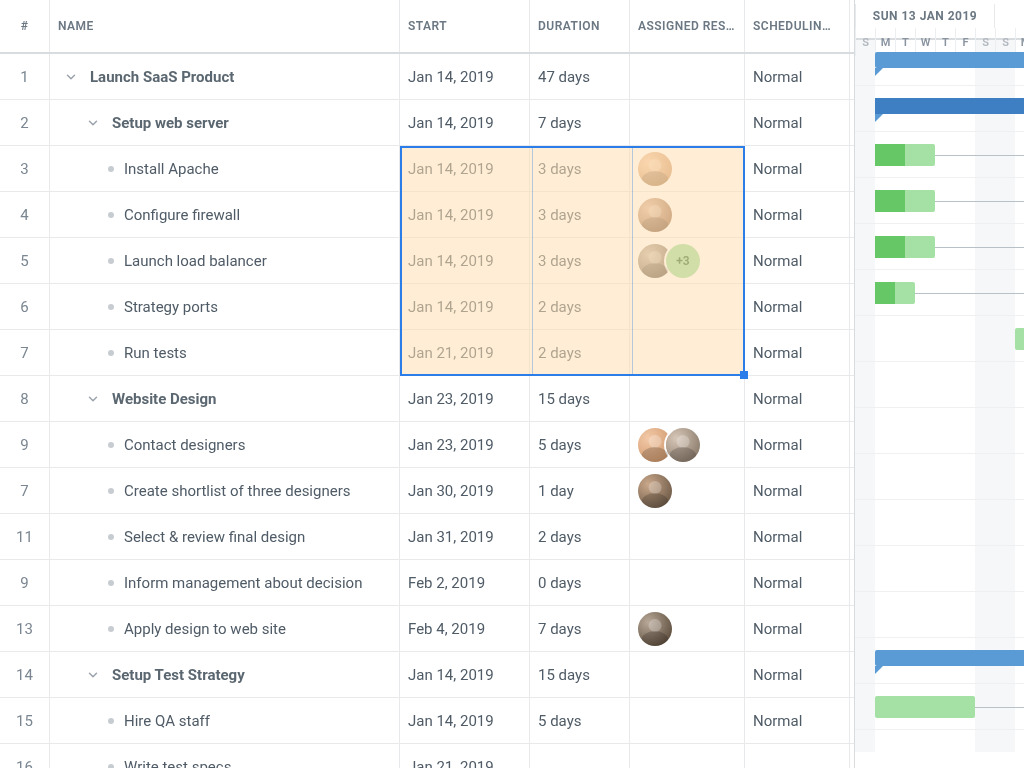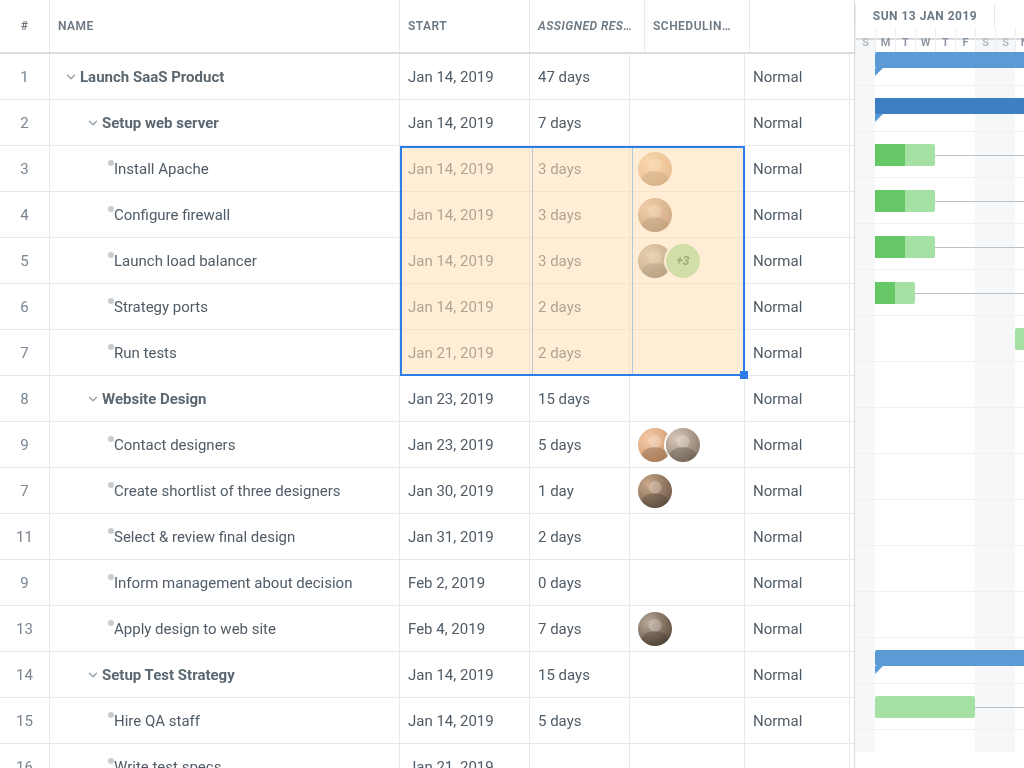--- a/index.html
+++ b/index.html
@@ -36,21 +36,21 @@
     border-right: 1px solid #e7e9eb;
     display: flex;
     align-items: center;
     padding: 0 8px;
     position: relative;
   }
   .col.num      { flex: 0 0 50px; justify-content: center; }
   .col.name     { flex: 0 0 350px; }
   .col.start    { flex: 0 0 130px; }
   .col.duration { flex: 0 0 100px; }
-  .col.assigned { flex: 0 0 115px; font-style: italic; }
+  .col.assigned { flex: 0 0 115px; }
   .col.sched    { flex: 0 0 105px; }
   .grid-header .col {
     font-size: 12px;
     font-weight: 600;
     letter-spacing: .04em;
     color: #6b7883;
     text-transform: uppercase;
     white-space: nowrap;
     overflow: hidden;
     text-overflow: ellipsis;
@@ -67,21 +67,22 @@
     background: #fff;
   }
   .row .col { color: #4f5b66; font-size: 15px; }
   .row .col.num {
     color: #7a8691;
     background: #fff;
     border-right: 1px solid #e7e9eb;
   }
   .row .col.name .inner {
     display: flex;
-    gap: 0;
+    align-items: center;
+    gap: 10px;
     width: 100%;
     white-space: nowrap;
     overflow: hidden;
     text-overflow: ellipsis;
   }
   .pad-1 { padding-left: 4px; }
   .pad-2 { padding-left: 26px; }
   .pad-3 { padding-left: 50px; }
   .chev {
     width: 18px; height: 18px;
@@ -257,20 +258,21 @@
 </head>
 <body>
 
 <div class="app">
 
   <div class="grid">
     <div class="grid-header">
       <div class="col num">#</div>
       <div class="col name">NAME</div>
       <div class="col start">START</div>
+      <div class="col duration">DURATION</div>
       <div class="col assigned">ASSIGNED RES…</div>
       <div class="col sched">SCHEDULIN…</div>
     </div>
 
     <div class="grid-body" id="grid-body">
 
       <div class="row summary">
           <div class="col num">1</div>
           <div class="col name">
             <div class="inner pad-1">

